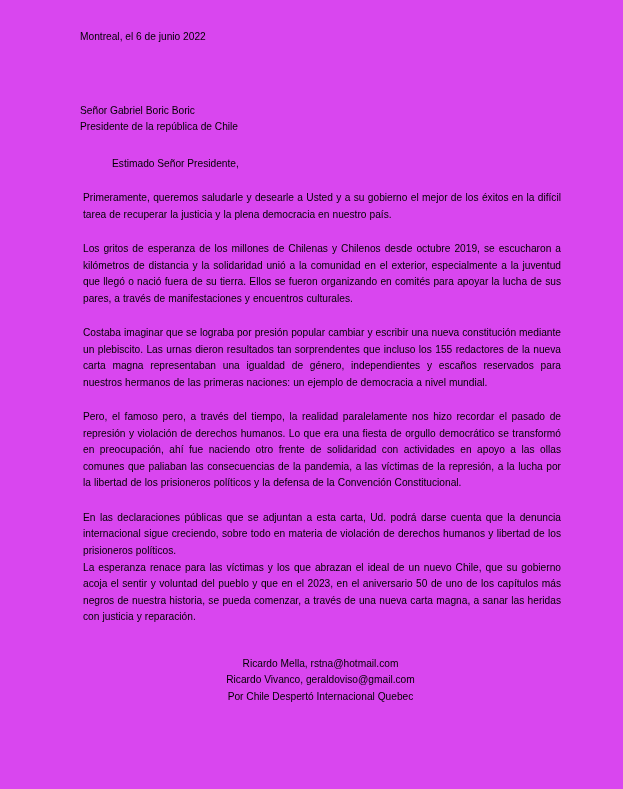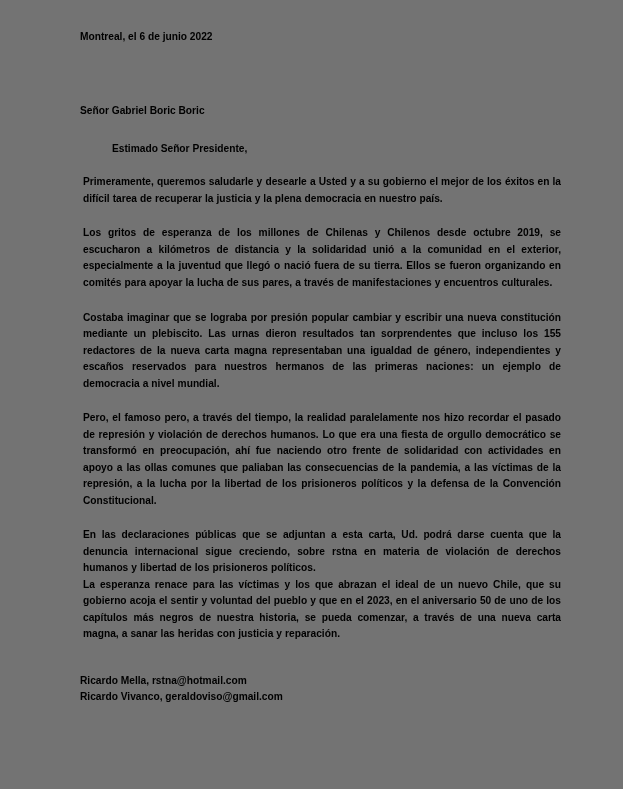--- a/index.html
+++ b/index.html
@@ -11,24 +11,23 @@
     width: 623px;
     height: 789px;
     font-family: "Liberation Sans", sans-serif;
     color: #000000;
     overflow: hidden;
   }
   .page {
     position: relative;
     width: 623px;
     height: 789px;
-    background: #737373;
+    background: #d946ef;
     box-sizing: border-box;
     padding: 30px 62px 20px 80px;
-    font-weight: bold;
   }
   .letter-date {
     font-size: 10.2px;
     line-height: 1.45;
     margin: 0 0 0 0;
     text-align: left;
   }
   .spacer-top { height: 58px; }
   .addressee {
     font-size: 10.2px;
@@ -49,44 +48,46 @@
     margin: 18px 0 0 3px;
     word-spacing: 0.2px;
   }
   .body-block.tight {
     margin-top: 0;
   }
   .signature {
     font-size: 10.2px;
     line-height: 1.62;
     margin: 30px 0 0 0;
-    text-align: left;
+    text-align: center;
   }
   .signature div { white-space: nowrap; }
 </style>
 </head>
 <body>
 
 <div class="page">
 
   <p class="letter-date">Montreal, el 6 de junio 2022</p>
 
   <div class="spacer-top"></div>
 
   <div class="addressee">
     <div>Señor Gabriel Boric Boric</div>
+    <div>Presidente de la república de Chile</div>
   </div>
 
   <p class="salutation">Estimado Señor Presidente,</p>
 
   <p class="body-block">Primeramente, queremos saludarle y desearle a Usted y a su gobierno el mejor de los éxitos en la difícil tarea de recuperar la justicia y la plena democracia en nuestro país.</p>
   <p class="body-block">Los gritos de esperanza de los millones de Chilenas y Chilenos desde octubre 2019, se escucharon a kilómetros de distancia y la solidaridad unió a la comunidad en el exterior, especialmente a la juventud que llegó o nació fuera de su tierra. Ellos se fueron organizando en comités para apoyar la lucha de sus pares, a través de manifestaciones y encuentros culturales.</p>
   <p class="body-block">Costaba imaginar que se lograba por presión popular cambiar y escribir una nueva constitución  mediante un plebiscito.  Las urnas dieron resultados tan sorprendentes que incluso los 155  redactores de la nueva carta magna  representaban una igualdad  de género, independientes y escaños reservados para nuestros hermanos de las primeras naciones: un ejemplo de democracia a nivel mundial.</p>
   <p class="body-block">Pero, el famoso pero, a través del tiempo, la realidad paralelamente nos hizo recordar el pasado de represión y violación de derechos humanos. Lo que era una fiesta de orgullo democrático se transformó en preocupación, ahí fue naciendo otro frente de solidaridad con actividades en apoyo a las ollas comunes que paliaban las consecuencias de la pandemia, a las víctimas de la represión, a la lucha por la libertad de los prisioneros políticos y la defensa de la Convención Constitucional.</p>
-  <p class="body-block">En las declaraciones públicas que se adjuntan a esta carta, Ud. podrá darse cuenta que la denuncia internacional sigue creciendo, sobre rstna en materia de violación de derechos humanos y libertad de los prisioneros políticos.</p>
+  <p class="body-block">En las declaraciones públicas que se adjuntan a esta carta, Ud. podrá darse cuenta que la denuncia internacional sigue creciendo, sobre todo en materia de violación de derechos humanos y libertad de los prisioneros políticos.</p>
   <p class="body-block tight">La esperanza renace para las víctimas y los que abrazan el ideal de un nuevo Chile, que su gobierno acoja el sentir y voluntad del pueblo y que en el 2023, en el aniversario 50 de uno de los capítulos más negros de nuestra historia, se pueda comenzar, a través de una nueva carta magna, a sanar las heridas con justicia y reparación.</p>
 
   <div class="signature">
     <div>Ricardo Mella, rstna@hotmail.com</div>
     <div>Ricardo Vivanco, geraldoviso@gmail.com</div>
+    <div>Por Chile Despertó Internacional Quebec</div>
   </div>
 
 </div>
 
 </body></html>

